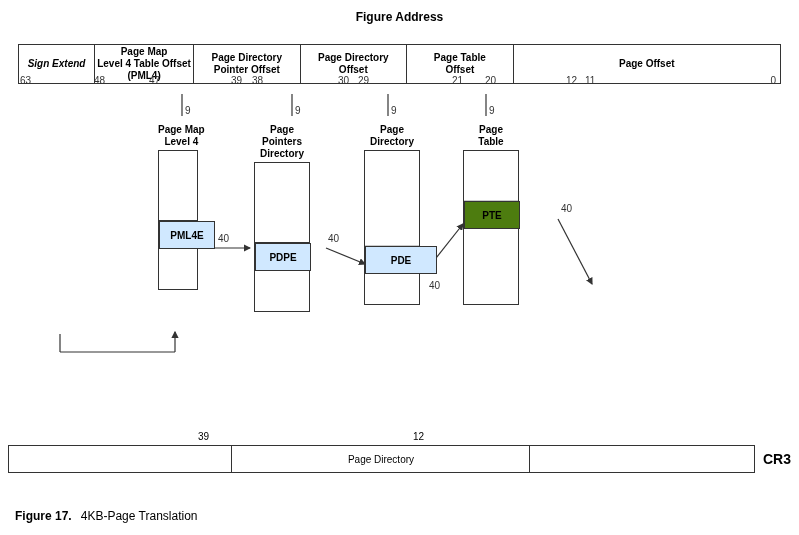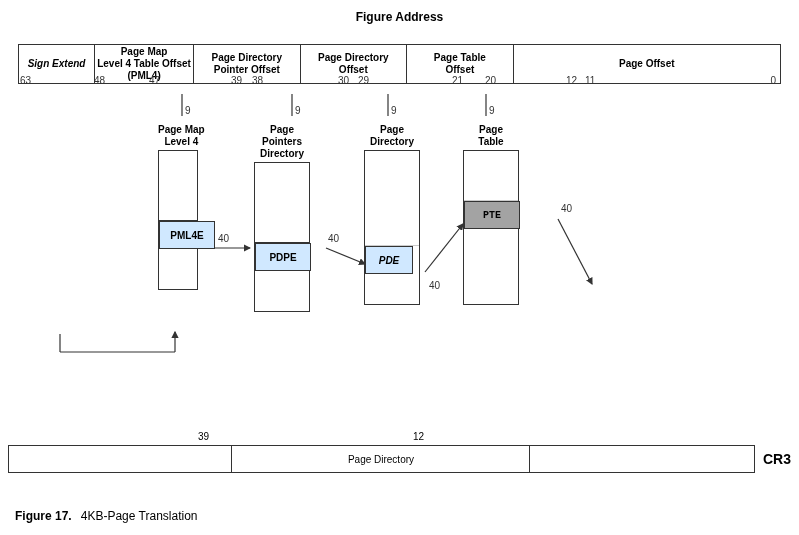--- a/index.html
+++ b/index.html
@@ -75,22 +75,21 @@
       font-weight: bold;
       position: relative;
     }
 
     .mem-row.highlighted {
       background: #d0e8ff;
       border: 1.5px solid #333;
     }
 
     .mem-row.blue-fill {
-      background: #a3a3a3;
-      font-family: Liberation Mono, monospace;
+      background: #4d7c0f;
     }
 
     
     .arrows-svg {
       position: absolute;
       top: 0;
       left: 0;
       width: 100%;
       height: 100%;
       pointer-events: none;
@@ -217,21 +216,21 @@
           <span>PDPE</span>
         </div>
         <div style="height:40px;"></div>
       </div>
     </div>
 
     <div style="position:absolute; left:354px; top:30px;">
       <div class="mem-table-title">Page<br>Directory</div>
       <div style="position:relative; border:1.5px solid #333; width:56px;">
         <div style="height:95px; border-bottom:1px solid #ccc;"></div>
-        <div class="mem-row highlighted" style="width:48px; height:28px;font-style:italic;">
+        <div class="mem-row highlighted" style="width:72px; height:28px;">
           <span>PDE</span>
         </div>
         <div style="height:30px;"></div>
       </div>
     </div>
 
     <div style="position:absolute; left:453px; top:30px;">
       <div class="mem-table-title">Page<br>Table</div>
       <div style="position:relative; border:1.5px solid #333; width:56px;">
         <div style="height:50px; border-bottom:1px solid #ccc;"></div>

